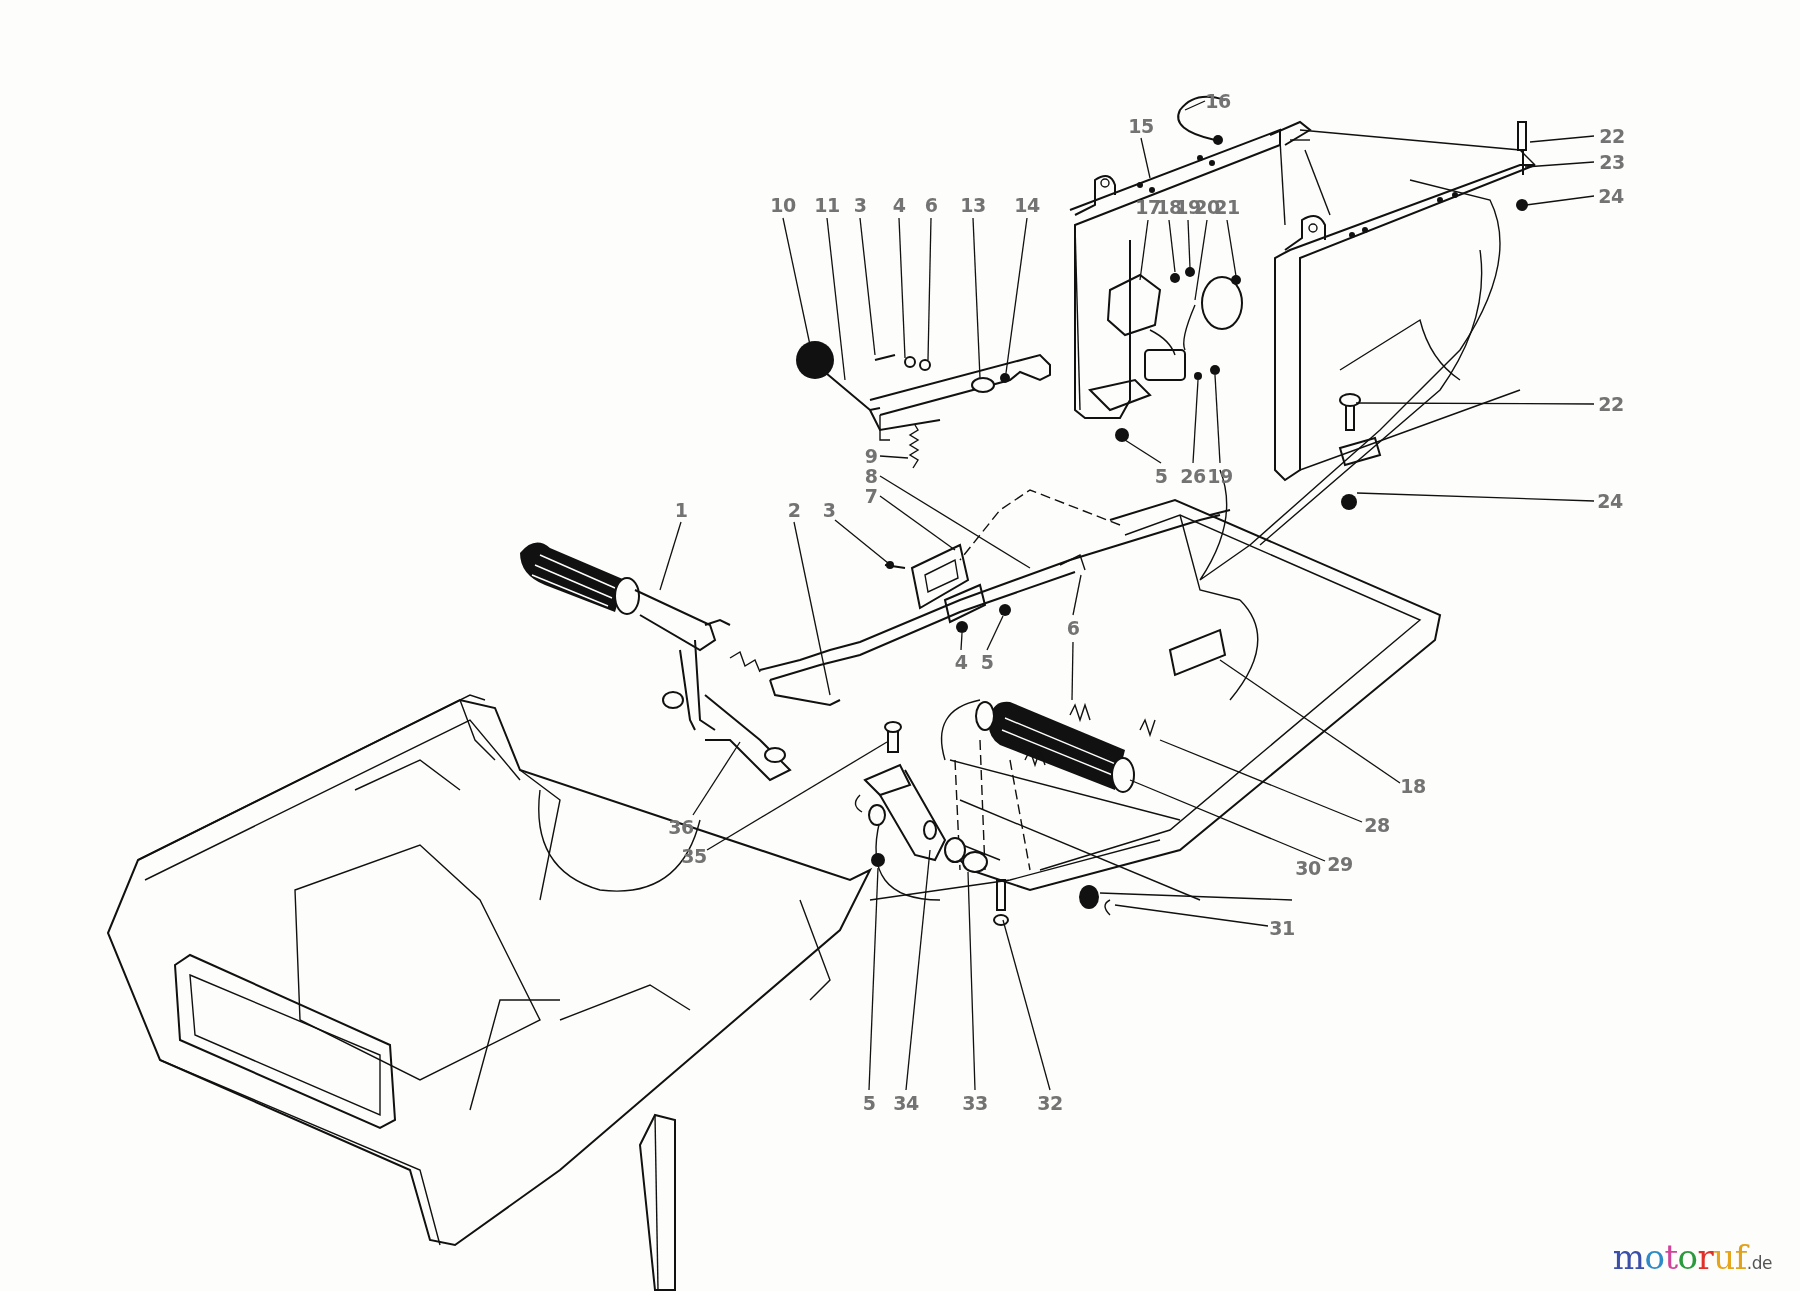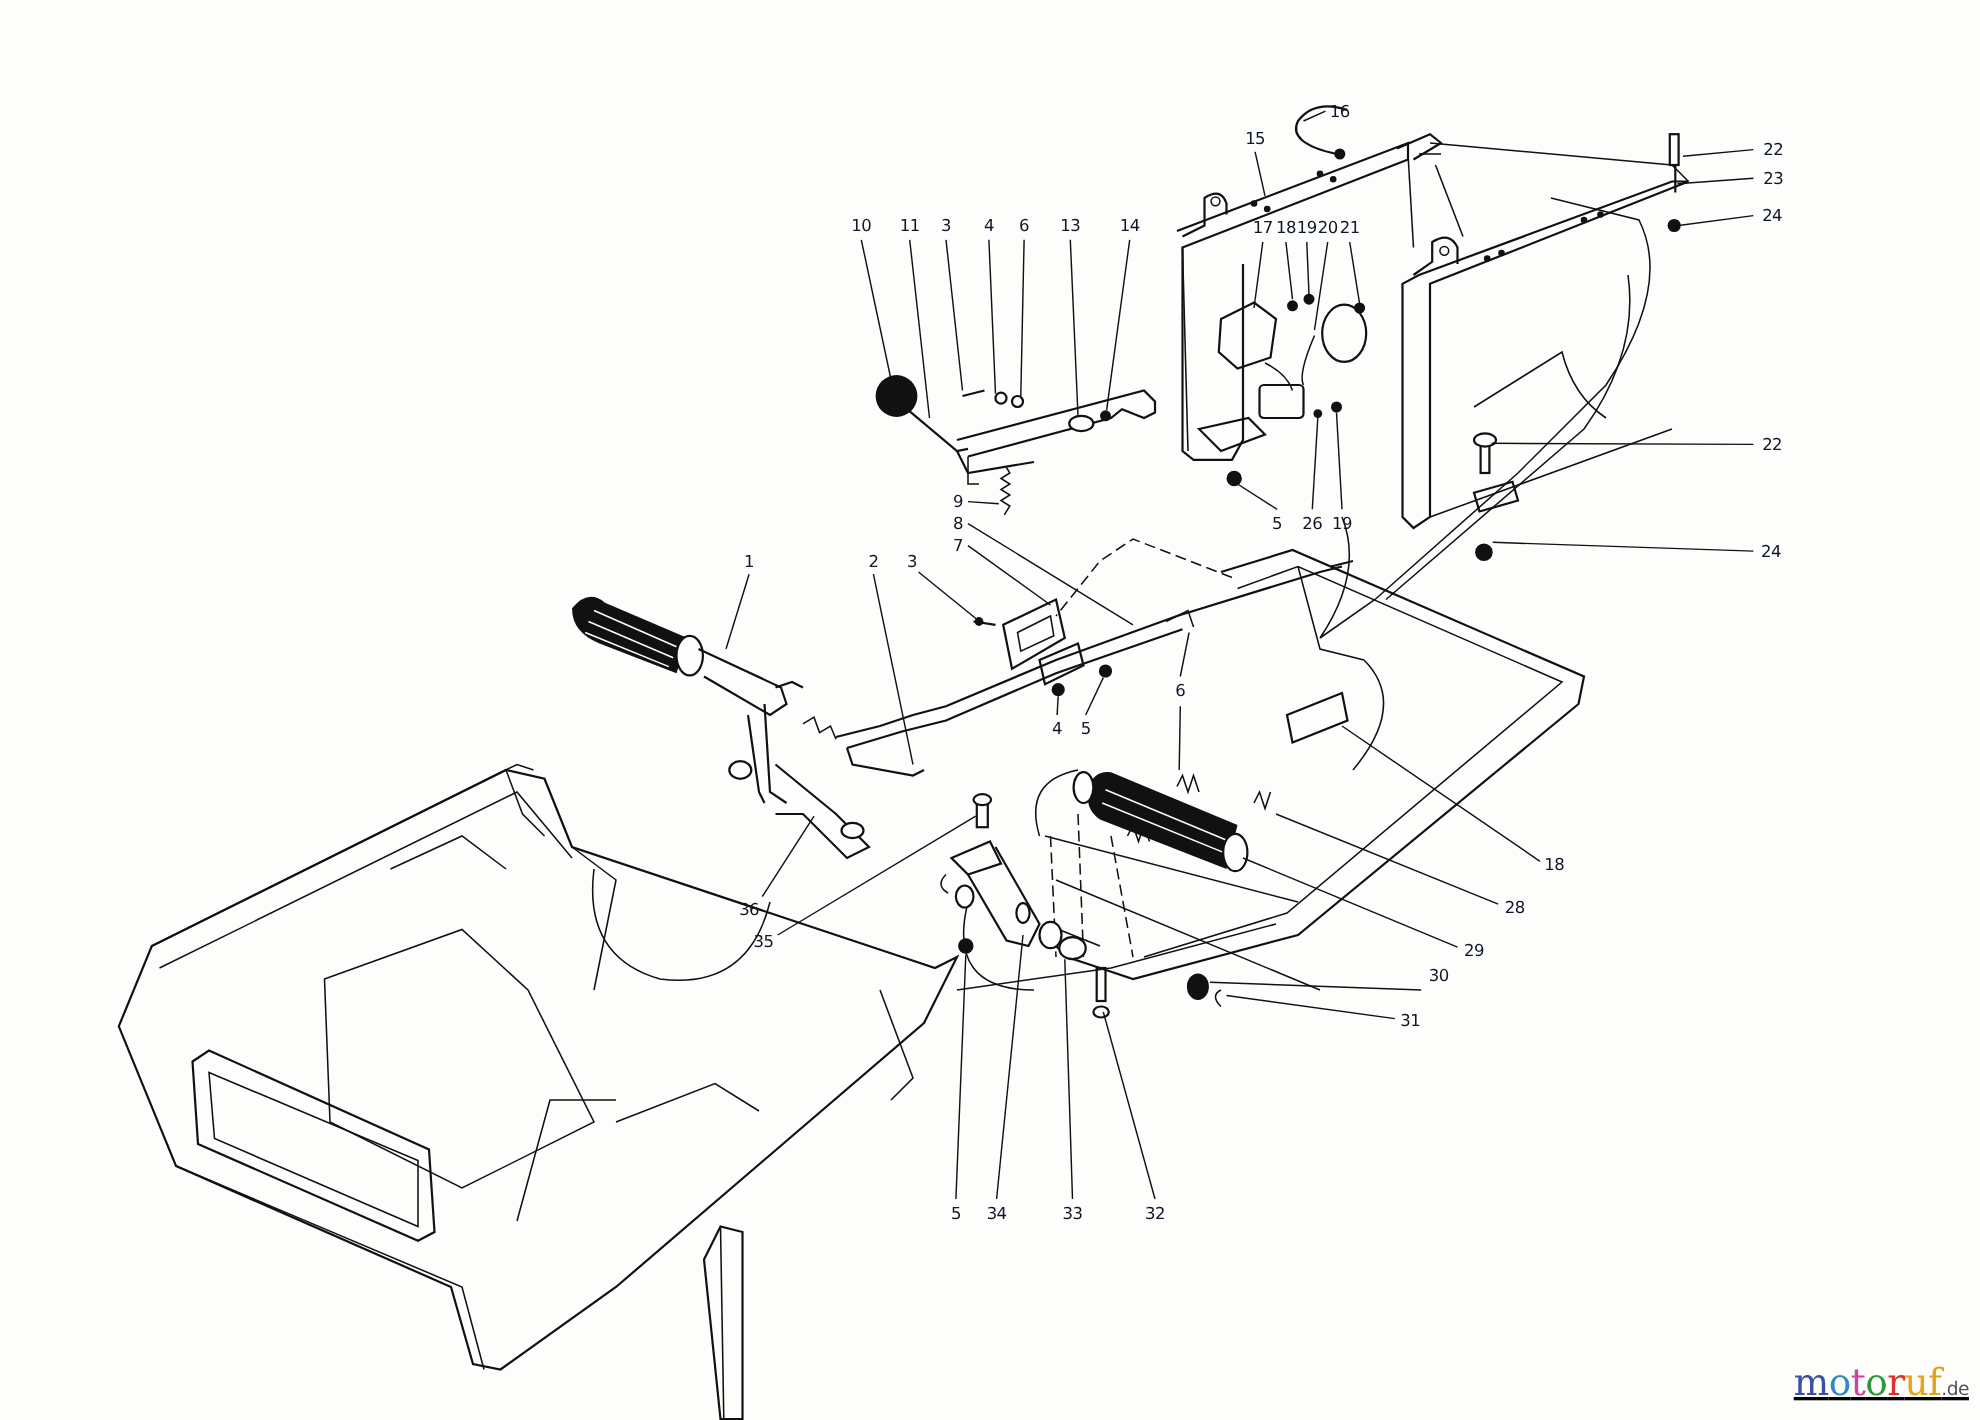--- a/index.html
+++ b/index.html
@@ -1,19 +1,19 @@
 <!DOCTYPE html>
 <html><head>
 <meta charset="utf-8">
 <style>
   html,body{margin:0;padding:0;background:#fdfdfb;}
   body{width:1800px;height:1291px;position:relative;overflow:hidden;font-family:"Liberation Sans",sans-serif;}
   #diagram{position:absolute;left:0;top:0;width:1800px;height:1291px;}
-  .lbl{position:absolute;font-family:"DejaVu Sans",sans-serif;font-weight:normal;font-size:15px;color:#0f172a;transform:translate(-50%,-50%);white-space:nowrap;letter-spacing:-0.5px;}
-  #watermark{position:absolute;right:10px;bottom:14px;font-family:"DejaVu Serif",serif;font-size:34px;letter-spacing:-0.5px;text-decoration:underline;}
+  .lbl{position:absolute;font-family:"DejaVu Sans",sans-serif;font-weight:bold;font-size:19px;color:#737373;transform:translate(-50%,-50%);white-space:nowrap;letter-spacing:-0.5px;}
+  #watermark{position:absolute;right:28px;bottom:14px;font-family:"DejaVu Serif",serif;font-size:34px;letter-spacing:-0.5px;}
   #watermark .de{font-family:"DejaVu Sans",sans-serif;font-size:17px;color:#555;}
   svg .ln{stroke:#111;stroke-width:2;fill:none;}
   svg .thin{stroke:#111;stroke-width:1.4;fill:none;}
   svg .dash{stroke:#111;stroke-width:1.4;fill:none;stroke-dasharray:10 5;}
   svg .solid{fill:#111;}
   svg .white{fill:#fdfdfb;stroke:#111;stroke-width:2;}
 </style>
 </head>
 <body>
 
@@ -287,21 +287,21 @@
   <span class="lbl" style="left:871px;top:496px">7</span>
   <span class="lbl" style="left:681px;top:510px">1</span>
   <span class="lbl" style="left:794px;top:510px">2</span>
   <span class="lbl" style="left:829px;top:510px">3</span>
   <span class="lbl" style="left:961px;top:662px">4</span>
   <span class="lbl" style="left:987px;top:662px">5</span>
   <span class="lbl" style="left:1073px;top:628px">6</span>
   <span class="lbl" style="left:1413px;top:786px">18</span>
   <span class="lbl" style="left:1377px;top:825px">28</span>
   <span class="lbl" style="left:1340px;top:864px">29</span>
-  <span class="lbl" style="left:1308px;top:887px">30</span>
+  <span class="lbl" style="left:1308px;top:868px">30</span>
   <span class="lbl" style="left:1282px;top:928px">31</span>
   <span class="lbl" style="left:681px;top:827px">36</span>
   <span class="lbl" style="left:694px;top:856px">35</span>
   <span class="lbl" style="left:869px;top:1103px">5</span>
   <span class="lbl" style="left:906px;top:1103px">34</span>
   <span class="lbl" style="left:975px;top:1103px">33</span>
   <span class="lbl" style="left:1050px;top:1103px">32</span>
 </div>
 
 <div id="watermark">

